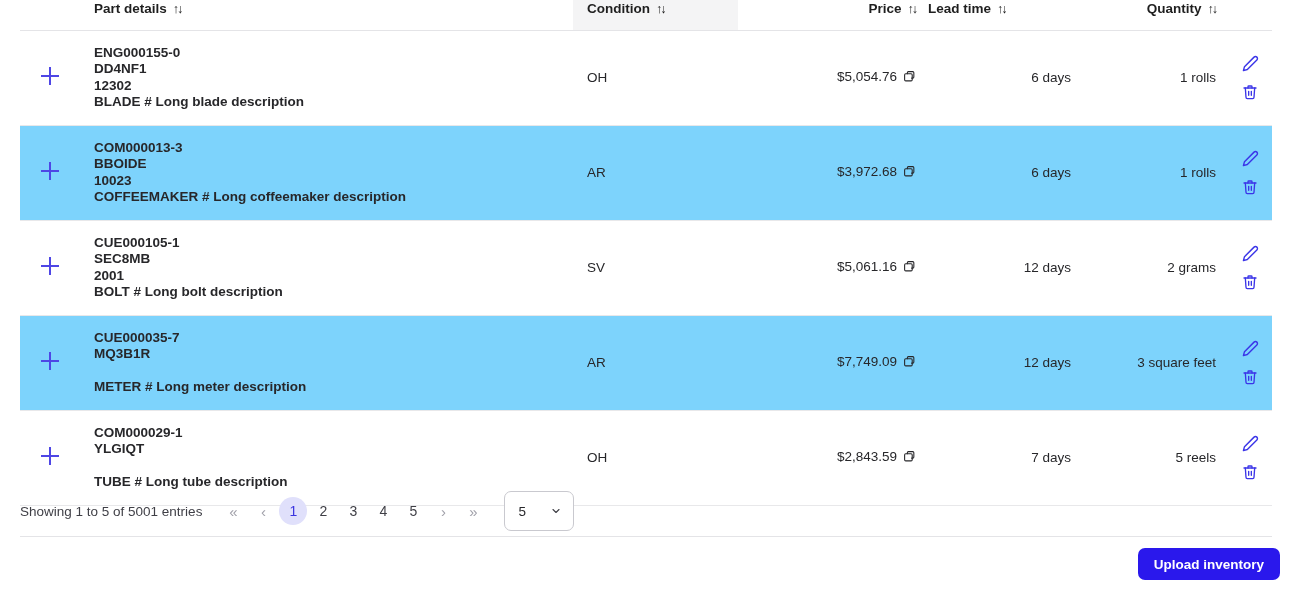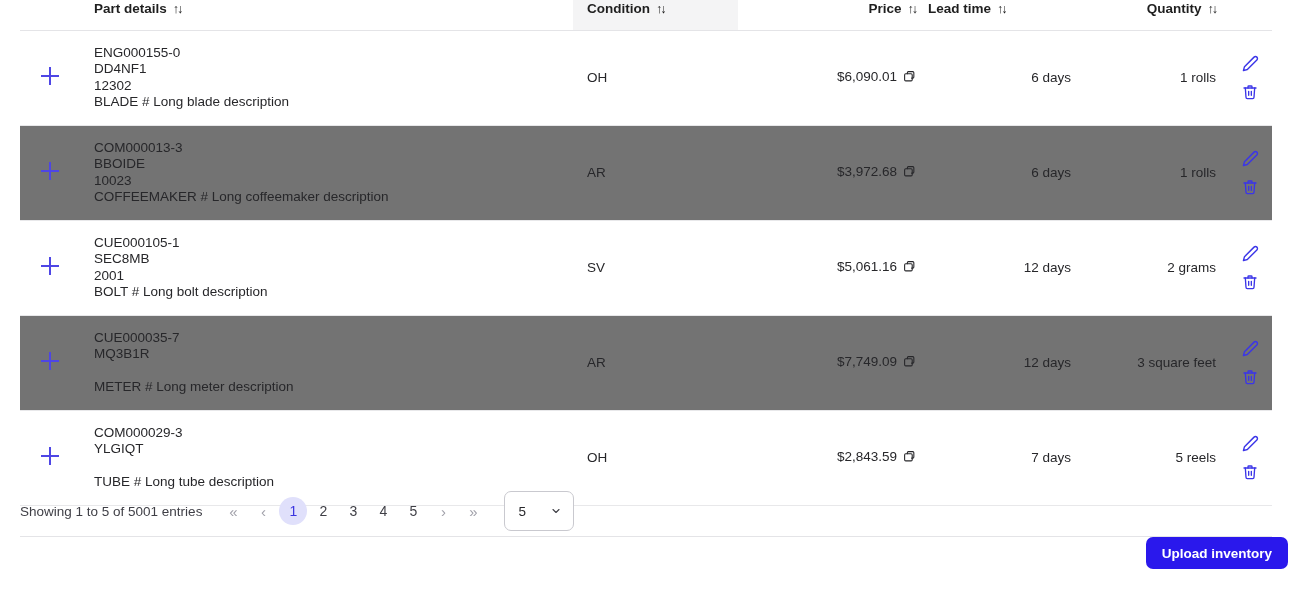--- a/index.html
+++ b/index.html
@@ -60,31 +60,31 @@
     margin-left: 6px;
     font-size: 12.5px;
     letter-spacing: -2px;
     color: #1f1f1f;
     font-weight: normal;
     vertical-align: baseline;
     cursor: pointer;
   }
 
   tbody tr { border-bottom: 1px solid #e8e8ea; }
-  tbody tr.alt { background: #737373; }
+  tbody tr.alt { background: #7dd3fc; }
 
   tbody td {
     font-size: 13.5px;
     color: #27272a;
     vertical-align: middle;
     padding: 0;
   }
 
   td.c-exp { text-align: center; }
-  td.c-part { padding: 14px 0 14px 14px; }
+  td.c-part { padding: 14px 0 14px 14px; font-weight: bold; }
   td.c-cond { padding-left: 14px; }
   td.c-price { text-align: right; padding-right: 12px; white-space: nowrap; }
   td.c-lead { text-align: right; padding-right: 12px; }
   td.c-qty { text-align: right; padding-right: 12px; }
   td.c-act { padding: 0; }
 
   .plus {
     display: inline-block;
     width: 20px; height: 20px;
     position: relative;
@@ -179,26 +179,26 @@
     background: #fff;
   }
   .chev {
     width: 12px; height: 12px;
     display: inline-block;
   }
 
   
   .footer {
     position: absolute;
-    left: 36px;
+    left: 28px;
     top: 537px;
     width: 1252px;
     height: 54px;
     display: flex;
-    align-items: flex-start;
+    align-items: center;
     justify-content: flex-end;
   }
   .upload-btn {
     background: #2a18ec;
     color: #ffffff;
     font-size: 13.5px;
     font-weight: bold;
     border: none;
     border-radius: 7px;
     height: 32px;
@@ -240,21 +240,21 @@
             <td class="c-exp"><span class="plus"></span></td>
             <td class="c-part">
               <div class="part-lines">
                 <div>ENG000155-0</div>
                 <div>DD4NF1</div>
                 <div>12302</div>
                 <div>BLADE # Long blade description</div>
               </div>
             </td>
             <td class="c-cond">OH</td>
-            <td class="c-price"><span>$6,090.01</span><span class="copy-ico"><svg width="13" height="13" viewBox="0 0 24 24" fill="none" stroke="#27272a" stroke-width="2" stroke-linecap="round" stroke-linejoin="round">
+            <td class="c-price"><span>$5,054.76</span><span class="copy-ico"><svg width="13" height="13" viewBox="0 0 24 24" fill="none" stroke="#27272a" stroke-width="2" stroke-linecap="round" stroke-linejoin="round">
                   <rect x="3" y="7" width="14" height="13" rx="2"></rect>
                   <path d="M8 7V5a2 2 0 0 1 2-2h8a2 2 0 0 1 2 2v8a2 2 0 0 1-2 2h-2"></path>
                 </svg></span></td>
             <td class="c-lead">6 days</td>
             <td class="c-qty">1 rolls</td>
             <td class="c-act">
               <div class="actions">
                 <span class="act-btn">
                   <svg width="17" height="17" viewBox="0 0 24 24" fill="none" stroke="#3b35e8" stroke-width="2" stroke-linecap="round" stroke-linejoin="round">
                     <path d="M17 3a2.828 2.828 0 1 1 4 4L7.5 20.5 2 22l1.5-5.5L17 3z"></path>
@@ -373,21 +373,21 @@
                     <path d="M9 6V4a1 1 0 0 1 1-1h4a1 1 0 0 1 1 1v2"></path>
                   </svg>
                 </span>
               </div>
             </td>
           </tr>
           <tr>
             <td class="c-exp"><span class="plus"></span></td>
             <td class="c-part">
               <div class="part-lines">
-                <div>COM000029-3</div>
+                <div>COM000029-1</div>
                 <div>YLGIQT</div>
                 <div>&nbsp;</div>
                 <div>TUBE # Long tube description</div>
               </div>
             </td>
             <td class="c-cond">OH</td>
             <td class="c-price"><span>$2,843.59</span><span class="copy-ico"><svg width="13" height="13" viewBox="0 0 24 24" fill="none" stroke="#27272a" stroke-width="2" stroke-linecap="round" stroke-linejoin="round">
                   <rect x="3" y="7" width="14" height="13" rx="2"></rect>
                   <path d="M8 7V5a2 2 0 0 1 2-2h8a2 2 0 0 1 2 2v8a2 2 0 0 1-2 2h-2"></path>
                 </svg></span></td>

